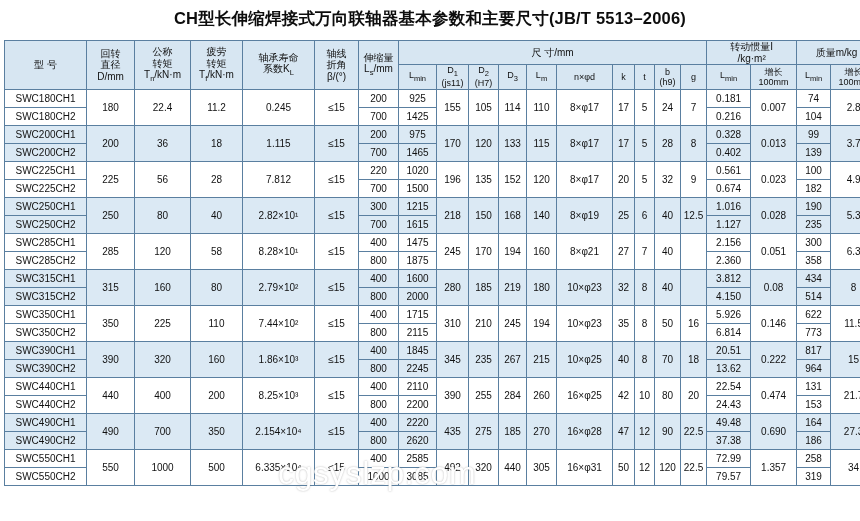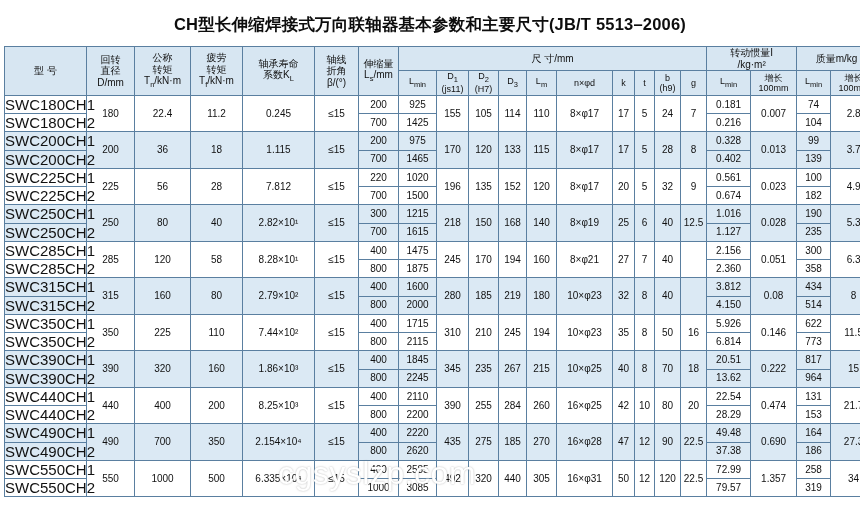--- a/index.html
+++ b/index.html
@@ -13,21 +13,21 @@
     font-family: "Liberation Sans", sans-serif;
     color: #111;
     overflow: hidden;
     position: relative;
   }
   #page-title {
     text-align: center;
     font-size: 16.5px;
     font-weight: bold;
     letter-spacing: 0.2px;
-    padding: 14px 0 10px 0;
+    padding: 8px 0 10px 0;
     color: #0d0d0d;
   }
   .table-wrap {
     padding: 0 4px;
   }
   table.spec {
     border-collapse: collapse;
     width: 852px;
     margin: 0 auto;
     table-layout: fixed;
@@ -54,21 +54,21 @@
     height: 17px;
     font-size: 10px;
     background: #ffffff;
   }
   tbody tr.alt td {
     background: #dbe9f4;
   }
   td.model {
     text-align: left;
     padding-left: 4px;
-    font-size: 15px;
+    font-size: 10px;
   }
   .sub {
     font-size: 7.5px;
     vertical-align: sub;
   }
   .watermark {
     position: absolute;
     left: 278px;
     top: 455px;
     font-size: 32px;
@@ -427,21 +427,21 @@
           <td rowspan="2">20</td>
           <td>22.54</td>
           <td rowspan="2">0.474</td>
           <td>131</td>
           <td rowspan="2">21.7</td>
         </tr>
         <tr>
           <td class="model">SWC440CH2</td>
           <td>800</td>
           <td>2200</td>
-          <td>28.29</td>
+          <td>24.43</td>
           <td>153</td>
         </tr>
         <tr class="alt">
           <td class="model">SWC490CH1</td>
           <td rowspan="2">490</td>
           <td rowspan="2">700</td>
           <td rowspan="2">350</td>
           <td rowspan="2">2.154×10⁴</td>
           <td rowspan="2">≤15</td>
           <td>400</td>

